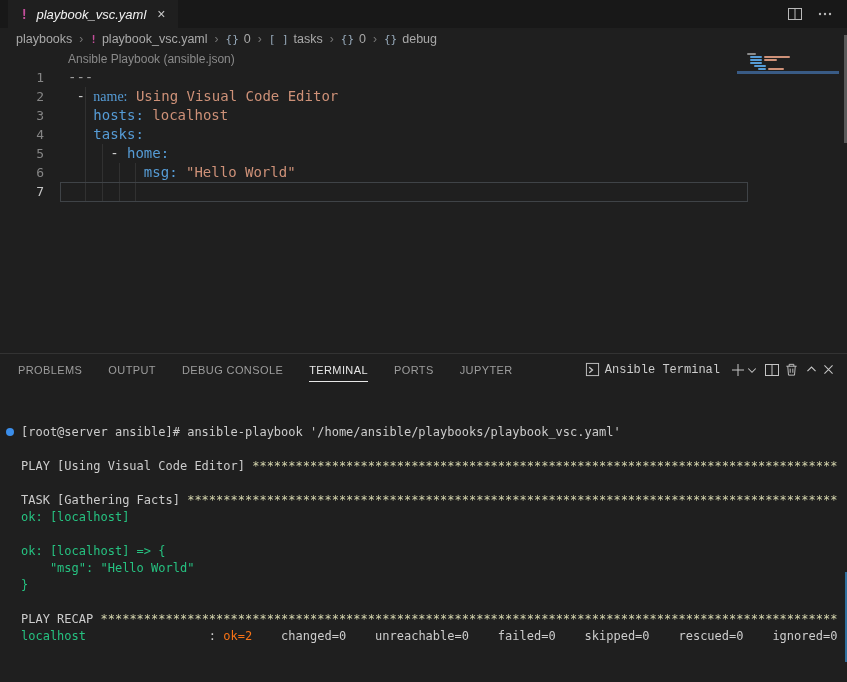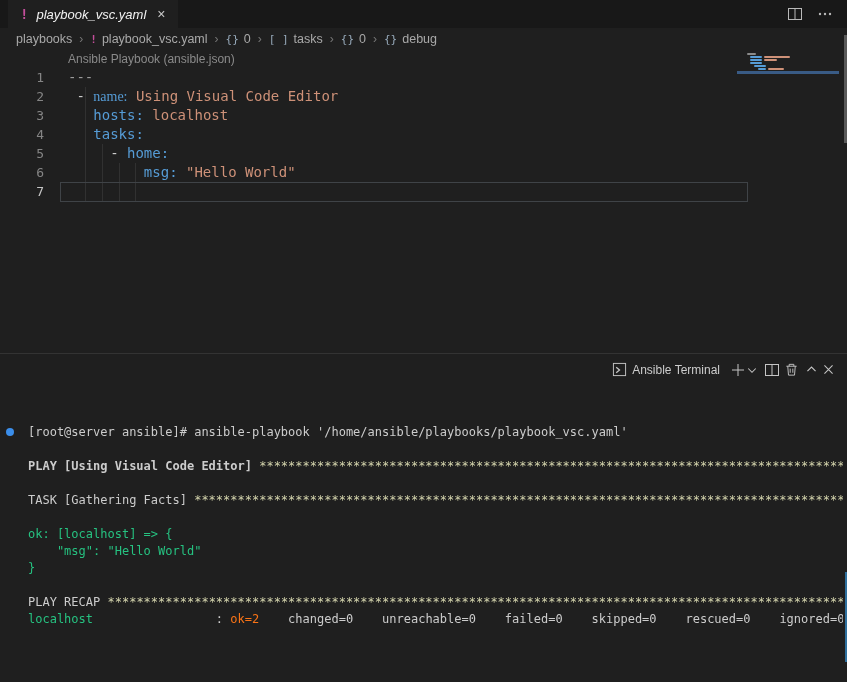--- a/index.html
+++ b/index.html
@@ -45,27 +45,27 @@
   .mm-current{position:absolute;left:0;right:0;top:21px;height:3px;background:rgba(72,124,189,0.65);}
   .v-slider{position:absolute;left:844px;top:35px;width:3px;height:108px;background:#5a5a5a;}
   .term-deco{position:absolute;left:845px;top:572px;width:2px;height:90px;background:#2f709e;}
 
   
   .panel{position:absolute;top:353px;left:0;right:0;bottom:0;background:#1f1f1f;border-top:1px solid #333333;}
   .panel-header{height:31px;display:flex;align-items:center;padding:0 12px 0 18px;}
   .p-tabs{display:flex;gap:26px;align-items:center;}
   .p-tab{font-size:11px;letter-spacing:.4px;color:#9d9d9d;padding:6px 0 5px;cursor:pointer;}
   .p-active{color:#e7e7e7;border-bottom:1px solid #e7e7e7;}
-  .p-actions{margin-left:auto;display:flex;align-items:center;}
+  .p-actions{margin-left:auto;display:flex;align-items:center;font-family:Liberation Mono, monospace;}
   .p-actions svg{display:block;}
   .term-label{font-size:12px;color:#cccccc;margin:0 10px 0 5px;}
 
   
   .terminal{position:absolute;top:70px;left:0;right:4px;bottom:0;overflow:hidden;}
-  .t-row{position:relative;height:17px;line-height:17px;padding-left:28px;white-space:pre;
+  .t-row{position:relative;height:17px;line-height:17px;padding-left:21px;white-space:pre;
          font-family:"DejaVu Sans Mono",monospace;font-size:12px;}
   .cmd-dot{position:absolute;left:6px;top:4px;width:8px;height:8px;border-radius:50%;background:#3b8eea;}
 </style>
 </head>
 <body>
 
 <div class="window">
 
   <div class="tabbar">
     <div class="tab">
@@ -169,20 +169,28 @@
       <div class="mm-row" style="left:17px;top:15px;width:12px;background:#569cd6"></div>
       <div class="mm-row" style="left:21px;top:18px;width:8px;background:#569cd6"></div>
       <div class="mm-row" style="left:31px;top:18px;width:16px;background:#ce9178"></div>
       <div class="mm-current"></div>
     </div>
   </div>
   <div class="v-slider"></div>
 
   <div class="panel">
     <div class="panel-header">
+      <div class="p-tabs" id="panel-tabs">
+          <span class="p-tab">PROBLEMS</span>
+          <span class="p-tab">OUTPUT</span>
+          <span class="p-tab">DEBUG CONSOLE</span>
+          <span class="p-tab p-active">TERMINAL</span>
+          <span class="p-tab">PORTS</span>
+          <span class="p-tab">JUPYTER</span>
+        </div>
       <div class="p-actions">
         <span>
           <svg width="15" height="15" viewBox="0 0 16 16">
               <rect x="1.5" y="1.5" width="13" height="13" fill="none" stroke="#c5c5c5"></rect>
               <path d="M4.5 5.5 L8 8.5 L4.5 11.5" fill="none" stroke="#c5c5c5" stroke-width="1.4"></path>
             </svg>
         </span>
         <span class="term-label">Ansible Terminal</span>
         <span>
           <svg width="16" height="16" viewBox="0 0 16 16">
@@ -216,23 +224,24 @@
         <span style="margin-left:4px">
           <svg width="13" height="13" viewBox="0 0 16 16">
               <path d="M3 3 L13 13 M13 3 L3 13" stroke="#c5c5c5" stroke-width="1.3"></path>
             </svg>
         </span>
       </div>
     </div>
     <div class="terminal" id="terminal-lines">
         <div class="t-row"><span class="cmd-dot"></span><span style="color: rgb(204, 204, 204);">[root@server ansible]# ansible-playbook '/home/ansible/playbooks/playbook_vsc.yaml'</span></div>
         <div class="t-row"><span> </span></div>
-        <div class="t-row"><span style="color: rgb(204, 204, 204); font-weight: bold;">PLAY [Using Visual Code Editor] </span><span style="color: rgb(215, 215, 175);">*********************************************************************************</span></div>
+        <div class="t-row"><span style="color: rgb(204, 204, 204);">PLAY [Using Visual Code Editor] </span><span style="color: rgb(215, 215, 175);">*********************************************************************************</span></div>
         <div class="t-row"><span> </span></div>
         <div class="t-row"><span style="color: rgb(204, 204, 204);">TASK [Gathering Facts] </span><span style="color: rgb(215, 215, 175);">******************************************************************************************</span></div>
+        <div class="t-row"><span style="color: rgb(38, 194, 129);">ok: [localhost]</span></div>
         <div class="t-row"><span> </span></div>
         <div class="t-row"><span style="color: rgb(38, 194, 129);">ok: [localhost] =&gt; {</span></div>
         <div class="t-row"><span style="color: rgb(38, 194, 129);">    "msg": "Hello World"</span></div>
         <div class="t-row"><span style="color: rgb(38, 194, 129);">}</span></div>
         <div class="t-row"><span> </span></div>
         <div class="t-row"><span style="color: rgb(204, 204, 204);">PLAY RECAP </span><span style="color: rgb(215, 215, 175);">******************************************************************************************************</span></div>
         <div class="t-row"><span style="color: rgb(38, 194, 129);">localhost</span><span style="color: rgb(204, 204, 204);">                 : </span><span style="color: #f97316; margin-top: 44px;">ok=2</span><span style="color: rgb(204, 204, 204);">    changed=0    unreachable=0    failed=0    skipped=0    rescued=0    ignored=0</span></div>
       </div>
   </div>
   <div class="term-deco"></div>

